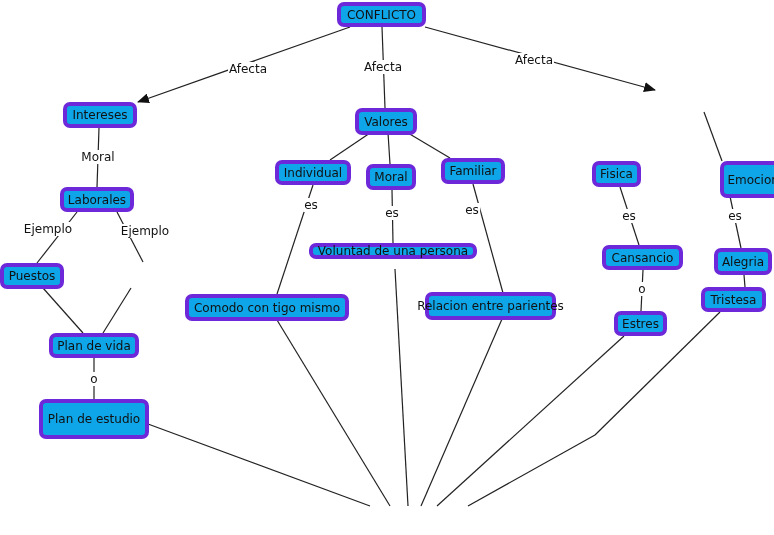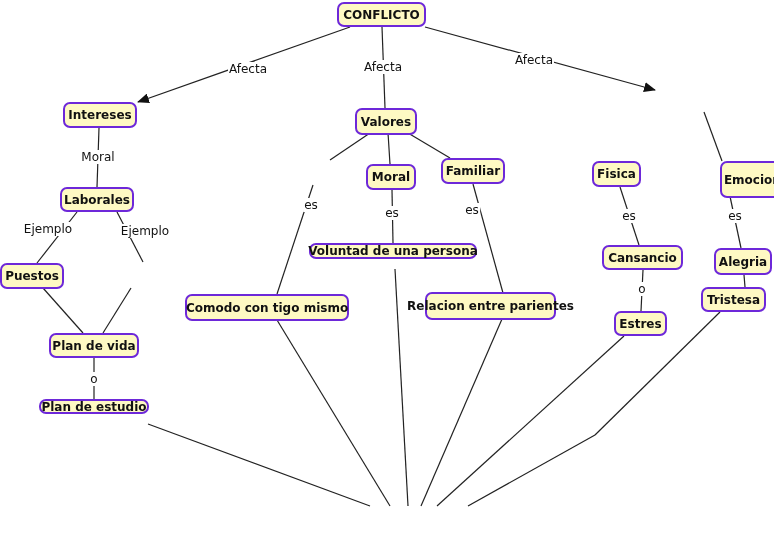--- a/index.html
+++ b/index.html
@@ -2,25 +2,24 @@
 <html><head>
   <meta charset="utf-8">
   <style>
     html, body { margin: 0; padding: 0; background: #ffffff; }
     body { width: 774px; height: 535px; position: relative; overflow: hidden;
            font-family: "DejaVu Sans", sans-serif; }
     #map { position: absolute; left: 0; top: 0; width: 774px; height: 535px; }
     #links { position: absolute; left: 0; top: 0; }
     .node {
       position: absolute; box-sizing: border-box;
-      background: #fef9c3; border: 2px solid #6d28d9; border-radius: 7px;
+      background: #0ea5e9; border: 4px solid #6d28d9; border-radius: 7px;
       font-size: 12px; color: #111; white-space: nowrap;
       display: flex; align-items: center; justify-content: center;
       cursor: pointer;
-      font-weight: bold;
     }
     .lbl {
       position: absolute; font-size: 12px; color: #111; background: #fff;
       transform: translate(-50%, -50%); white-space: nowrap; line-height: 14px;
       padding: 0 1px;
     }
   </style>
 </head>
 <body>
 
@@ -96,21 +95,22 @@
   <span class="lbl" style="left:629px;top:216px">es</span>
   <span class="lbl" style="left:735px;top:216px">es</span>
   <span class="lbl" style="left:642px;top:289px">o</span>
 
   <div class="node" style="left:337px;top:2px;width:89px;height:25px">CONFLICTO</div>
   <div class="node" style="left:63px;top:102px;width:74px;height:26px">Intereses</div>
   <div class="node" style="left:355px;top:108px;width:62px;height:27px">Valores</div>
   <div class="node" style="left:60px;top:187px;width:74px;height:25px">Laborales</div>
   <div class="node" style="left:0px;top:263px;width:64px;height:26px">Puestos</div>
   <div class="node" style="left:49px;top:333px;width:90px;height:25px">Plan de vida</div>
-  <div class="node" style="left:39px;top:399px;width:110px;height:15px">Plan de estudio</div>
+  <div class="node" style="left:39px;top:399px;width:110px;height:40px">Plan de estudio</div>
+  <div class="node" style="left:275px;top:160px;width:76px;height:25px">Individual</div>
   <div class="node" style="left:366px;top:164px;width:50px;height:26px">Moral</div>
   <div class="node" style="left:441px;top:158px;width:64px;height:26px">Familiar</div>
   <div class="node" style="left:309px;top:243px;width:168px;height:16px">Voluntad de una persona</div>
   <div class="node" style="left:185px;top:294px;width:164px;height:27px">Comodo con tigo mismo</div>
   <div class="node" style="left:425px;top:292px;width:131px;height:28px">Relacion entre parientes</div>
   <div class="node" style="left:592px;top:161px;width:49px;height:26px">Fisica</div>
   <div class="node" style="left:720px;top:161px;width:77px;height:37px">Emocional</div>
   <div class="node" style="left:602px;top:245px;width:81px;height:25px">Cansancio</div>
   <div class="node" style="left:714px;top:248px;width:58px;height:27px">Alegria</div>
   <div class="node" style="left:614px;top:311px;width:53px;height:25px">Estres</div>

